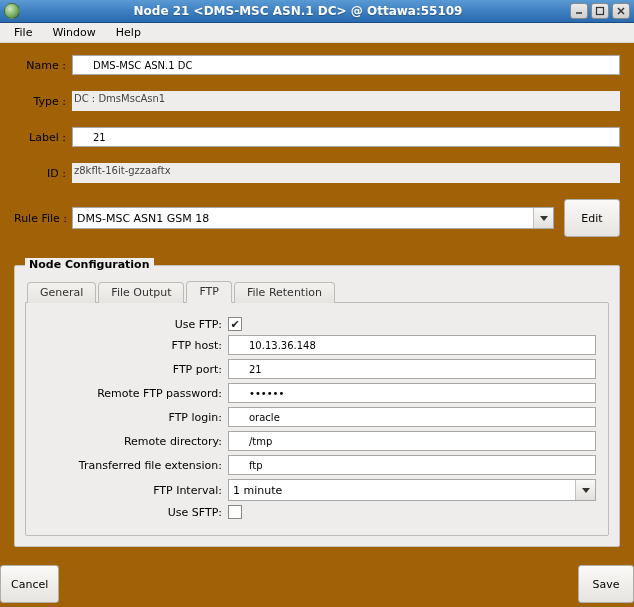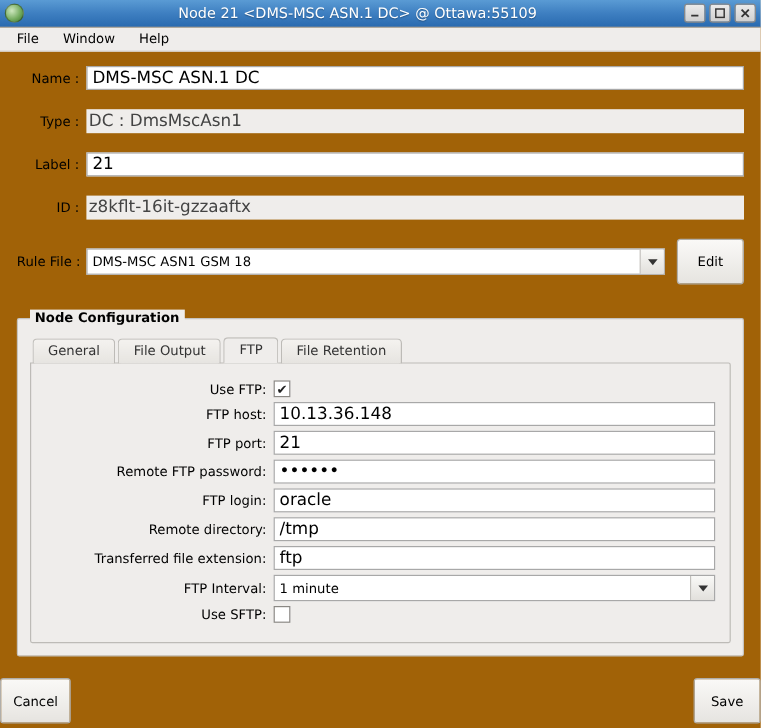--- a/index.html
+++ b/index.html
@@ -14,21 +14,21 @@
     color: #000;
   }
 
   
   .titlebar {
     height: 23px;
     background: linear-gradient(to bottom, #5a9bd4 0%, #3e7fc1 50%, #2a6bb0 100%);
     display: flex;
     align-items: center;
     color: #fff;
-    font-weight: normal;
+    font-weight: bold;
     font-size: 12px;
     padding: 0 4px;
     border-bottom: 1px solid #1a4a80;
   }
   .titlebar .appicon {
     width: 16px; height: 16px;
     background: radial-gradient(circle at 35% 35%, #cfe8c0 0%, #6fa85a 60%, #3b6e2e 100%);
     border-radius: 50%;
     margin-right: 6px;
     border: 1px solid rgba(0,0,0,0.3);
@@ -85,23 +85,23 @@
     width: 58px;
     text-align: right;
     padding-right: 6px;
     white-space: nowrap;
   }
   .form-input {
     flex: 1;
     height: 20px;
     background: #fff;
     border: 1px solid #a8a8a8;
-    padding: 2px 4px;
+    padding: 2px 20px;
     font-family: inherit;
-    font-size: 14px;
+    font-size: 10px;
     color: #000;
   }
   .form-input.readonly {
     background: #efedeb;
     color: #444;
     border: none;
     padding-left: 2px;
   }
   .rulefile-row .form-select {
     flex: 1;

